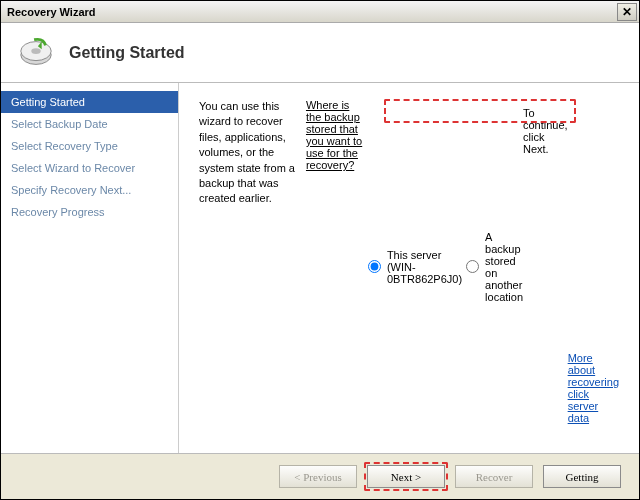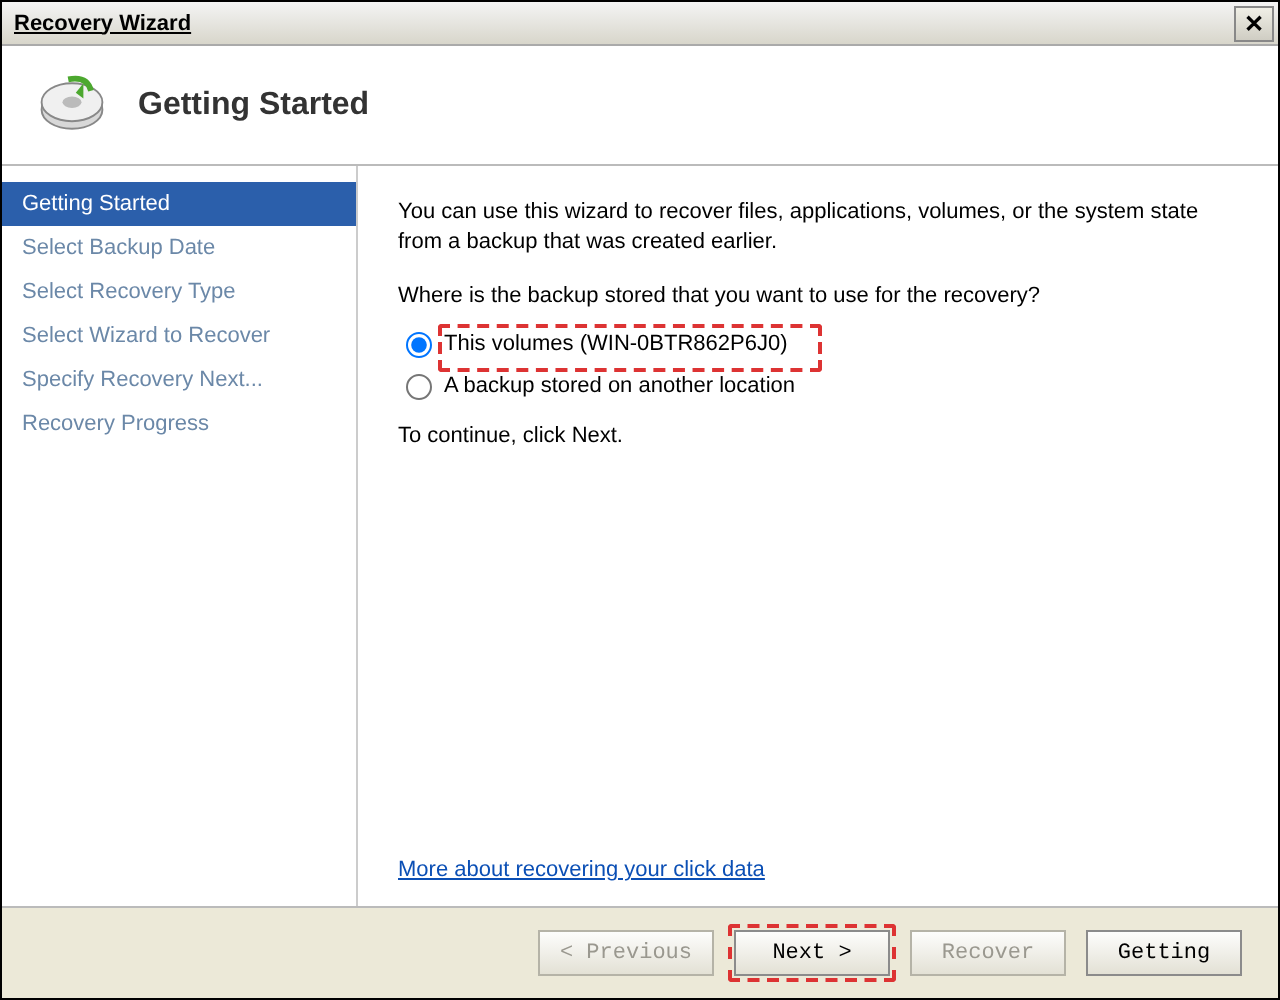--- a/index.html
+++ b/index.html
@@ -1,38 +1,38 @@
 <!DOCTYPE html>
 <html><head>
 <meta charset="utf-8">
 <style>
 * { box-sizing: border-box; margin: 0; padding: 0; }
 body { font-family: Tahoma, sans-serif; font-size: 11px; background: #fff; }
 .window { width: 640px; height: 500px; border: 1px solid #000; background: #ece9d8; position: relative; }
 .titlebar { height: 22px; background: linear-gradient(#f4f4f4,#d8d6cb); border-bottom: 1px solid #aaa; display: flex; align-items: center; padding: 0 2px 0 6px; }
-.titlebar-text { font-weight: bold; font-size: 11px; flex: 1; text-decoration: underline; }
+.titlebar-text { font-weight: bold; font-size: 11px; flex: 1; }
 .close-btn { width: 20px; height: 18px; background: linear-gradient(#f0efe6,#cfcdc3); border: 1px solid #888; display: flex; align-items: center; justify-content: center; font-family: Arial; font-size: 12px; font-weight: bold; }
 .header { height: 60px; background: #fff; border-bottom: 1px solid #bbb; display: flex; align-items: center; padding-left: 16px; gap: 14px; }
 .header-icon { width: 38px; height: 38px; position: relative; }
 .header-icon svg { width: 38px; height: 38px; }
 .header-title { font-size: 16px; font-weight: bold; color: #333; }
 .body { display: flex; height: 370px; background: #fff; }
 .sidebar { width: 178px; background: #fff; border-right: 1px solid #ccc; padding-top: 8px; }
 .side-item { padding: 5px 10px; color: #6b88a8; font-size: 11px; cursor: default; white-space: nowrap; overflow: hidden; text-overflow: ellipsis; }
 .side-item.active { background: #2b5fab; color: #fff; }
-.content { flex: 1; padding: 16px 20px 2px 20px; color: #000; position: relative; display: flex; flex-direction: column; }
+.content { flex: 1; padding: 16px 20px 19px 20px; color: #000; position: relative; display: flex; flex-direction: row; }
 .intro { margin-bottom: 12px; line-height: 1.4; }
-.question { margin-bottom: 8px; }
+.question { margin-bottom: 8px; text-decoration: underline; }
 .radio-row { display: flex; align-items: center; margin: 4px 0 4px 4px; position: relative; }
 .radio-row input { margin-right: 6px; }
 .highlight { position: absolute; border: 2px dashed #d33; border-radius: 2px; pointer-events: none; }
 .continue { margin-top: 8px; }
 .link { color: #0b4fb5; text-decoration: underline; margin-top: auto; margin-bottom: 10px; display: inline-block; }
 .footer { height: 46px; border-top: 1px solid #bbb; background: #ece9d8; display: flex; align-items: center; justify-content: flex-end; padding-right: 18px; gap: 10px; }
-.btn { min-width: 78px; height: 23px; background: linear-gradient(#fdfdfc,#e3e1d5); border: 1px solid #8b8b8b; font-size: 11px; font-family: Liberation Mono, monospace; padding: 0 10px; cursor: default; }
+.btn { min-width: 78px; height: 23px; background: linear-gradient(#fdfdfc,#e3e1d5); border: 1px solid #8b8b8b; font-size: 11px; font-family: Liberation Serif, serif; padding: 0 10px; cursor: default; }
 .btn:disabled { color: #9a988f; border-color: #b5b3a7; }
 .btn-wrap { position: relative; display: inline-block; }
 </style>
 </head>
 <body>
 
 <div class="window">
   <div class="titlebar">
     <span class="titlebar-text">Recovery Wizard</span>
     <div class="close-btn">✕</div>
@@ -60,32 +60,32 @@
       <div class="side-item">Specify Recovery Next...</div>
       <div class="side-item">Recovery Progress</div>
     </div>
 
     <div class="content">
       <div class="intro">You can use this wizard to recover files, applications, volumes, or the system state from a backup that was created earlier.</div>
       <div class="question">Where is the backup stored that you want to use for the recovery?</div>
 
       <div class="radio-row">
         <input type="radio" name="loc" checked="" style="">
-        <span>This volumes (WIN-0BTR862P6J0)</span>
+        <span>This server (WIN-0BTR862P6J0)</span>
         <div class="highlight" style="left:16px; top:-4px; width:192px; height:24px;"></div>
       </div>
 
       <div class="radio-row">
         <input type="radio" name="loc" style="">
         <span>A backup stored on another location</span>
       </div>
 
       <div class="continue">To continue, click Next.</div>
 
-      <a href="#" class="link">More about recovering your click data</a>
+      <a href="#" class="link">More about recovering click server data</a>
     </div>
   </div>
 
   <div class="footer">
     <button class="btn" disabled="">&lt; Previous</button>
     <span class="btn-wrap">
       <button class="btn">Next &gt;</button>
       <span class="highlight" style="left:-3px; top:-3px; right:-3px; bottom:-3px;"></span>
     </span>
     <button class="btn" disabled="">Recover</button>

